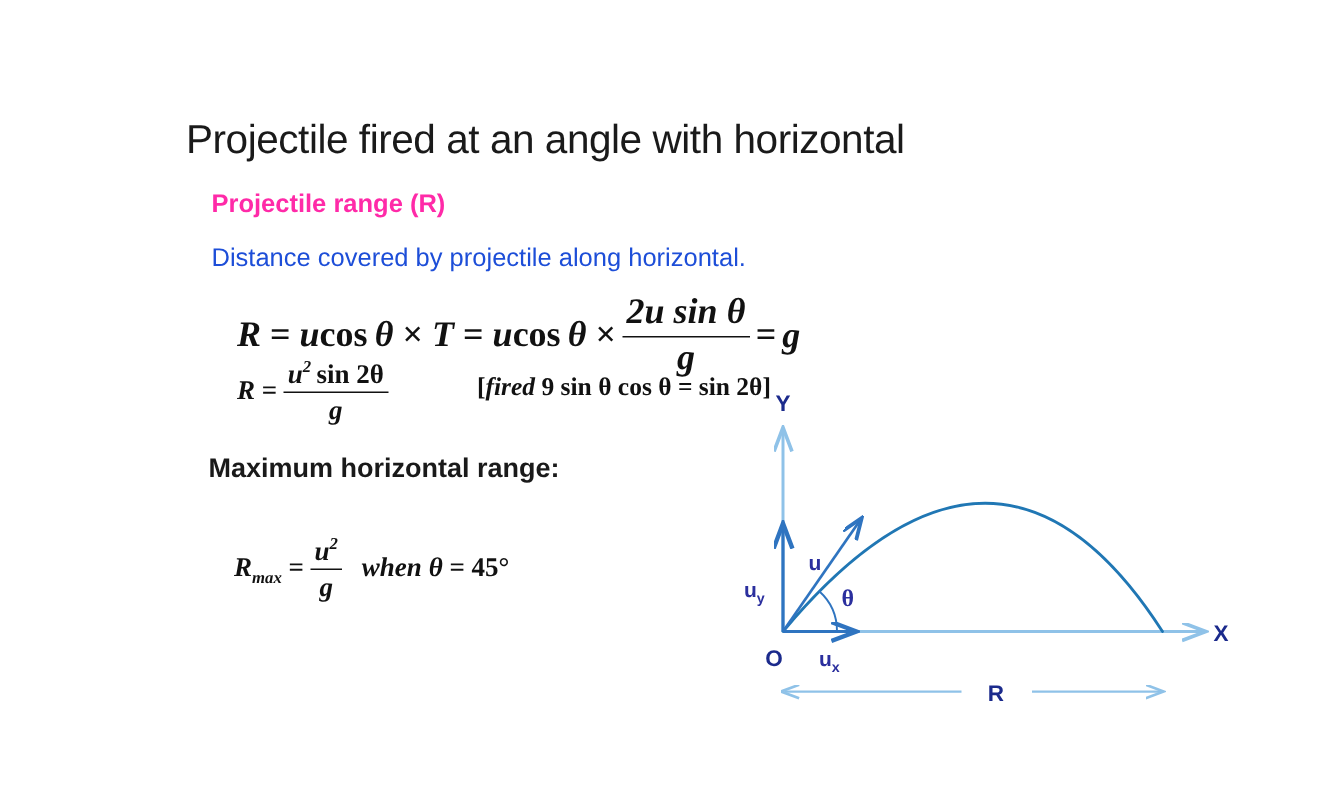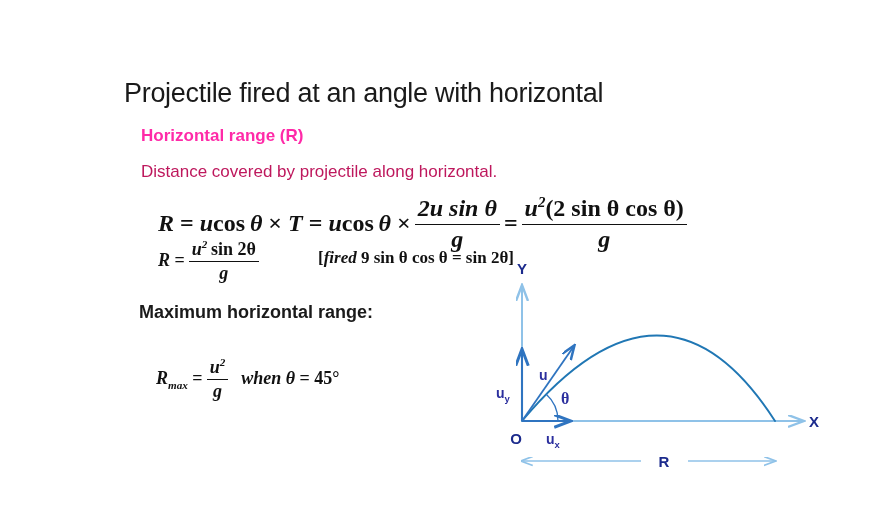--- a/index.html
+++ b/index.html
@@ -42,21 +42,21 @@
   }
 
   
   #definition {
     position: absolute;
     left: 141px;
     top: 162px;
     font-family: "Liberation Sans", sans-serif;
     font-size: 17px;
     font-weight: 400;
-    color: #be185d;
+    color: #1d4ed8;
     white-space: nowrap;
   }
 
   
   .formula {
     position: absolute;
     font-family: "Liberation Serif", serif;
     color: #111111;
     font-weight: bold;
     font-style: normal;
@@ -169,33 +169,33 @@
     fill: #2b2f9e;
   }
 </style>
 </head>
 <body>
 
 <div id="slide">
 
   <div id="title">Projectile fired at an angle with horizontal</div>
 
-  <div id="subhead">Horizontal range (R)</div>
+  <div id="subhead">Projectile range (R)</div>
 
   <div id="definition">Distance covered by projectile along horizontal.</div>
 
   <div class="formula" id="formula-line1">
     <span class="it">R</span>
     <span class="up">=</span>
     <span class="it">u</span><span class="up">cos</span> <span class="it">θ</span>
     <span class="up">×</span>
     <span class="it">T</span>
     <span class="up">=</span>
     <span class="it">u</span><span class="up">cos</span> <span class="it">θ</span>
-    <span class="up">×</span><span class="frac"><span class="num it">2u sin θ</span><span class="den it">g</span></span><span class="up">=</span><span class="frac"><span class="num"><span class="it">u</span><sup class="exp it">2</sup><span class="up">(2 sin θ cos θ)</span></span><span class="den it">g</span></span>
+    <span class="up">×</span><span class="frac"><span class="num it">2u sin θ</span><span class="den it">g</span></span><span class="up">=</span><span class="frac"><span class="den it">g</span></span>
   </div>
 
   <div class="formula" id="formula-line2">
     <span class="it">R</span>
     <span class="up">=</span><span class="frac"><span class="num"><span class="it">u</span><sup class="exp it">2</sup> <span class="up">sin 2θ</span></span><span class="den it">g</span></span>
   </div>
 
   <div class="formula" id="formula-note">
     <span class="up">[</span><span class="it">fired</span>
     <span class="up">9 sin θ cos θ</span>

